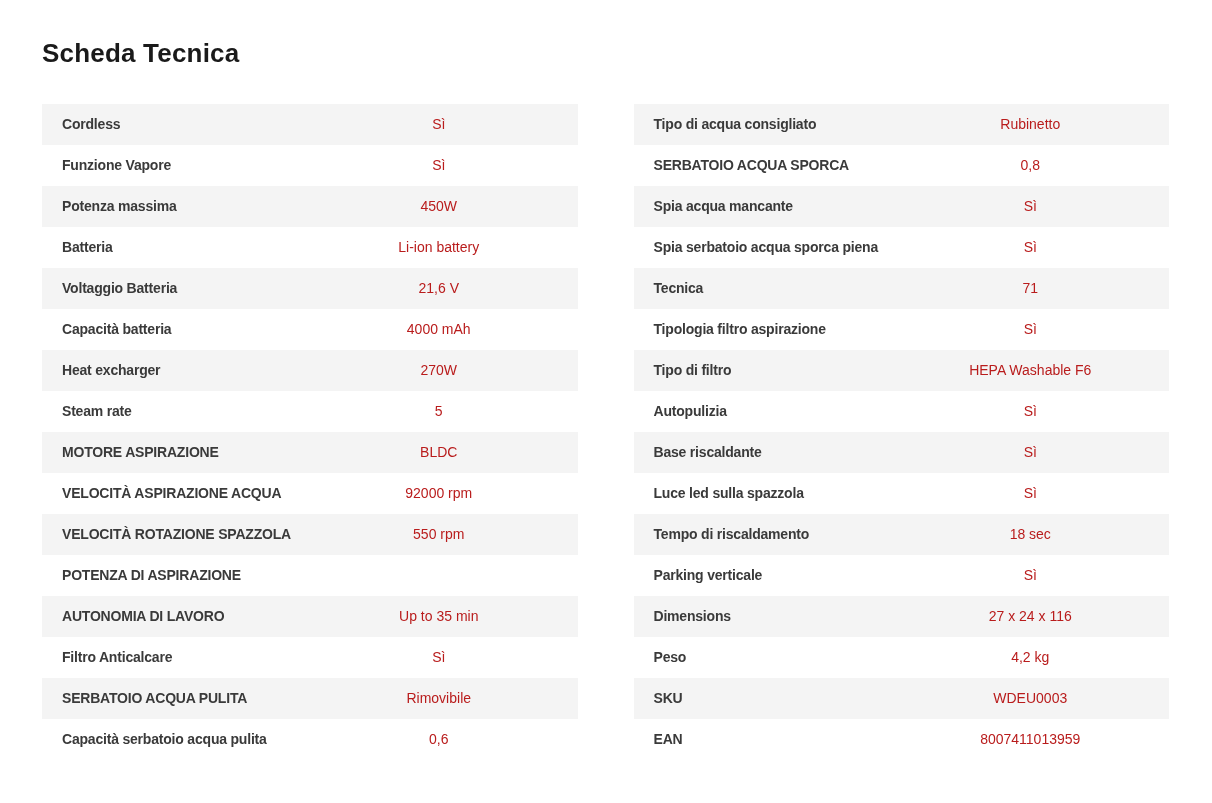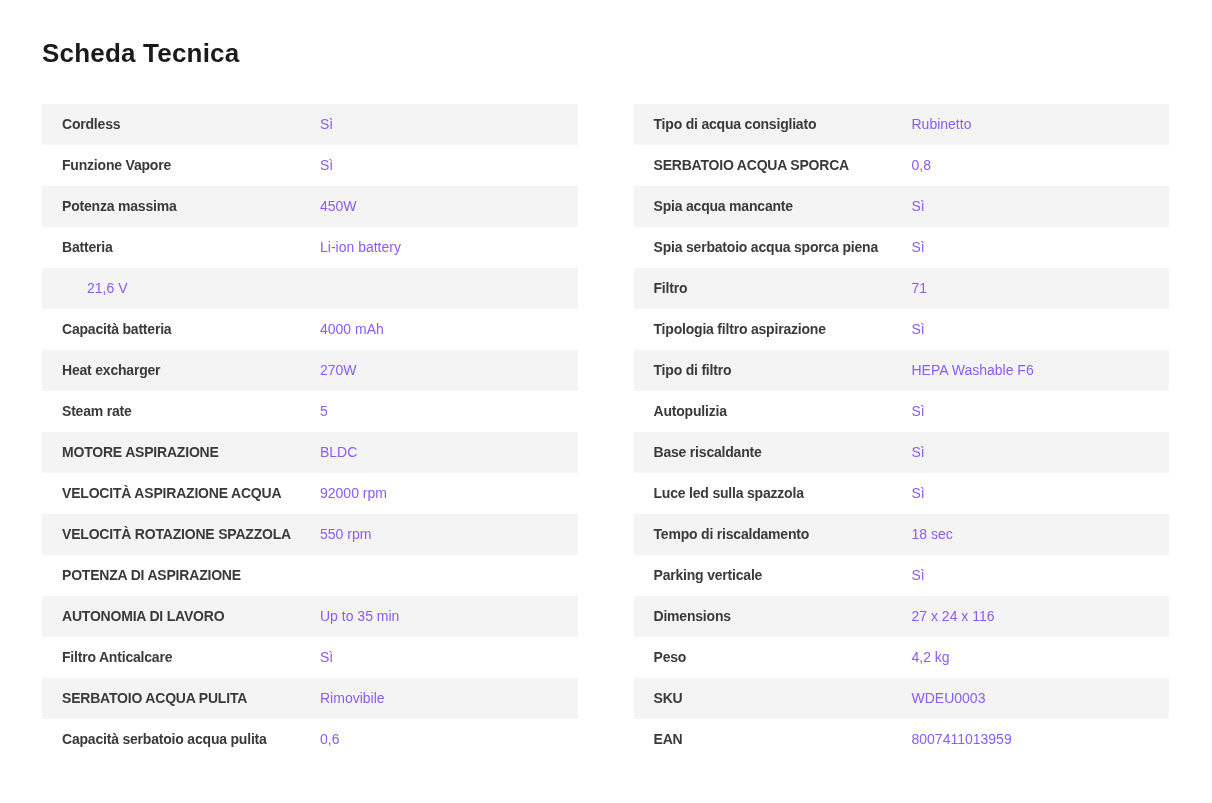--- a/index.html
+++ b/index.html
@@ -53,21 +53,22 @@
     width: 233px;
     font-weight: 700;
     color: #3a3a3a;
     letter-spacing: -0.2px;
   }
 
   .spec-value {
     flex: 1 1 auto;
     margin-left: 25px;
     font-weight: 400;
-    color: #8b5cf6;
+    color: #b91c1c;
+    text-align: center;
   }
 </style>
 </head>
 <body>
 
 <main class="sheet">
   <h2 class="sheet-title">Scheda Tecnica</h2>
 
   <div class="tables">
     <div class="spec-table" id="table-left">
@@ -81,20 +82,21 @@
         </div>
         <div class="spec-row">
           <div class="spec-label">Potenza massima</div>
           <div class="spec-value">450W</div>
         </div>
         <div class="spec-row">
           <div class="spec-label">Batteria</div>
           <div class="spec-value">Li-ion battery</div>
         </div>
         <div class="spec-row">
+          <div class="spec-label">Voltaggio Batteria</div>
           <div class="spec-value">21,6 V</div>
         </div>
         <div class="spec-row">
           <div class="spec-label">Capacità batteria</div>
           <div class="spec-value">4000 mAh</div>
         </div>
         <div class="spec-row">
           <div class="spec-label">Heat excharger</div>
           <div class="spec-value">270W</div>
         </div>
@@ -145,21 +147,21 @@
         </div>
         <div class="spec-row">
           <div class="spec-label">Spia acqua mancante</div>
           <div class="spec-value">Sì</div>
         </div>
         <div class="spec-row">
           <div class="spec-label">Spia serbatoio acqua sporca piena</div>
           <div class="spec-value">Sì</div>
         </div>
         <div class="spec-row">
-          <div class="spec-label">Filtro</div>
+          <div class="spec-label">Tecnica</div>
           <div class="spec-value">71</div>
         </div>
         <div class="spec-row">
           <div class="spec-label">Tipologia filtro aspirazione</div>
           <div class="spec-value">Sì</div>
         </div>
         <div class="spec-row">
           <div class="spec-label">Tipo di filtro</div>
           <div class="spec-value">HEPA Washable F6</div>
         </div>

